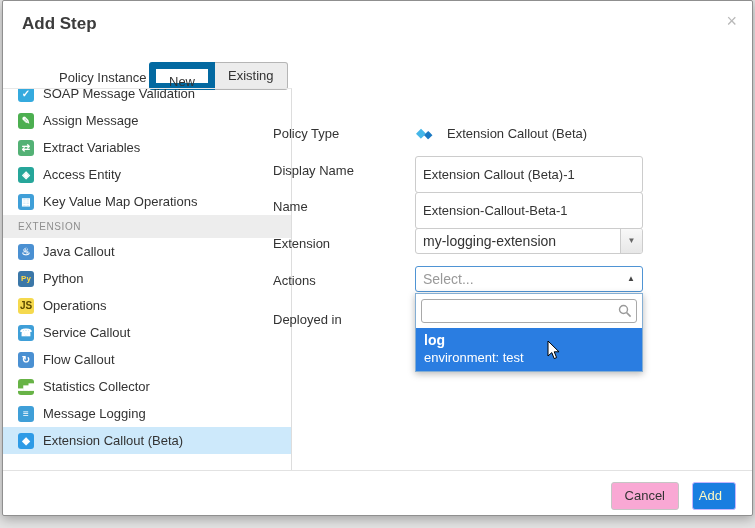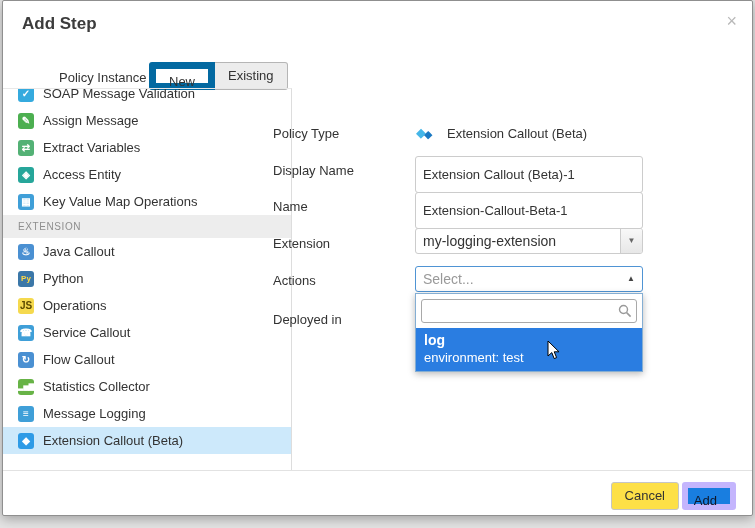--- a/index.html
+++ b/index.html
@@ -58,22 +58,22 @@
               box-shadow:0 2px 7px rgba(0,0,0,.28); }
   .dd-search-wrap { margin:5px; position:relative; }
   .dd-search { width:100%; height:24px; border:1px solid #a9a9a9; border-radius:3px; padding:0 24px 0 7px; font-size:13px; font-family:inherit; }
   .mag { position:absolute; right:5px; top:5px; width:14px; height:14px; }
   .dd-option { background:#2a7de1; color:#fff; padding:2px 0 4px; }
   .opt-name { display:block; font-size:14px; font-weight:bold; padding:2px 8px 1px; }
   .opt-detail { display:block; font-size:13px; padding:1px 8px 2px; }
 
   .footer-divider { left:0; right:0; top:469px; border-top:1px solid #e2e2e2; }
   .btn { top:481px; height:28px; line-height:26px; padding:0 13px; border-radius:3px; font-size:13px; text-align:center; cursor:default; }
-  .btn-cancel { right:73px; background:#fde047; border:1px solid #c5c5c5; color:#333; }
-  .btn-add { right:16px; background:#197ee0; border:6px solid #c4b5fd; color:#0f172a;padding-left:6px; }
+  .btn-cancel { right:73px; background:#f9a8d4; border:1px solid #c5c5c5; color:#333; }
+  .btn-add { right:16px; background:#197ee0; border:1px solid #c4b5fd; color:#fef9c3;padding-left:6px; }
 
   .cursor { position:absolute; left:547px; top:340px; z-index:50; }
 </style>
 </head>
 <body>
 
 <div class="modal">
 
   <div class="abs modal-title">Add Step</div>
   <div class="abs close-btn">×</div>

